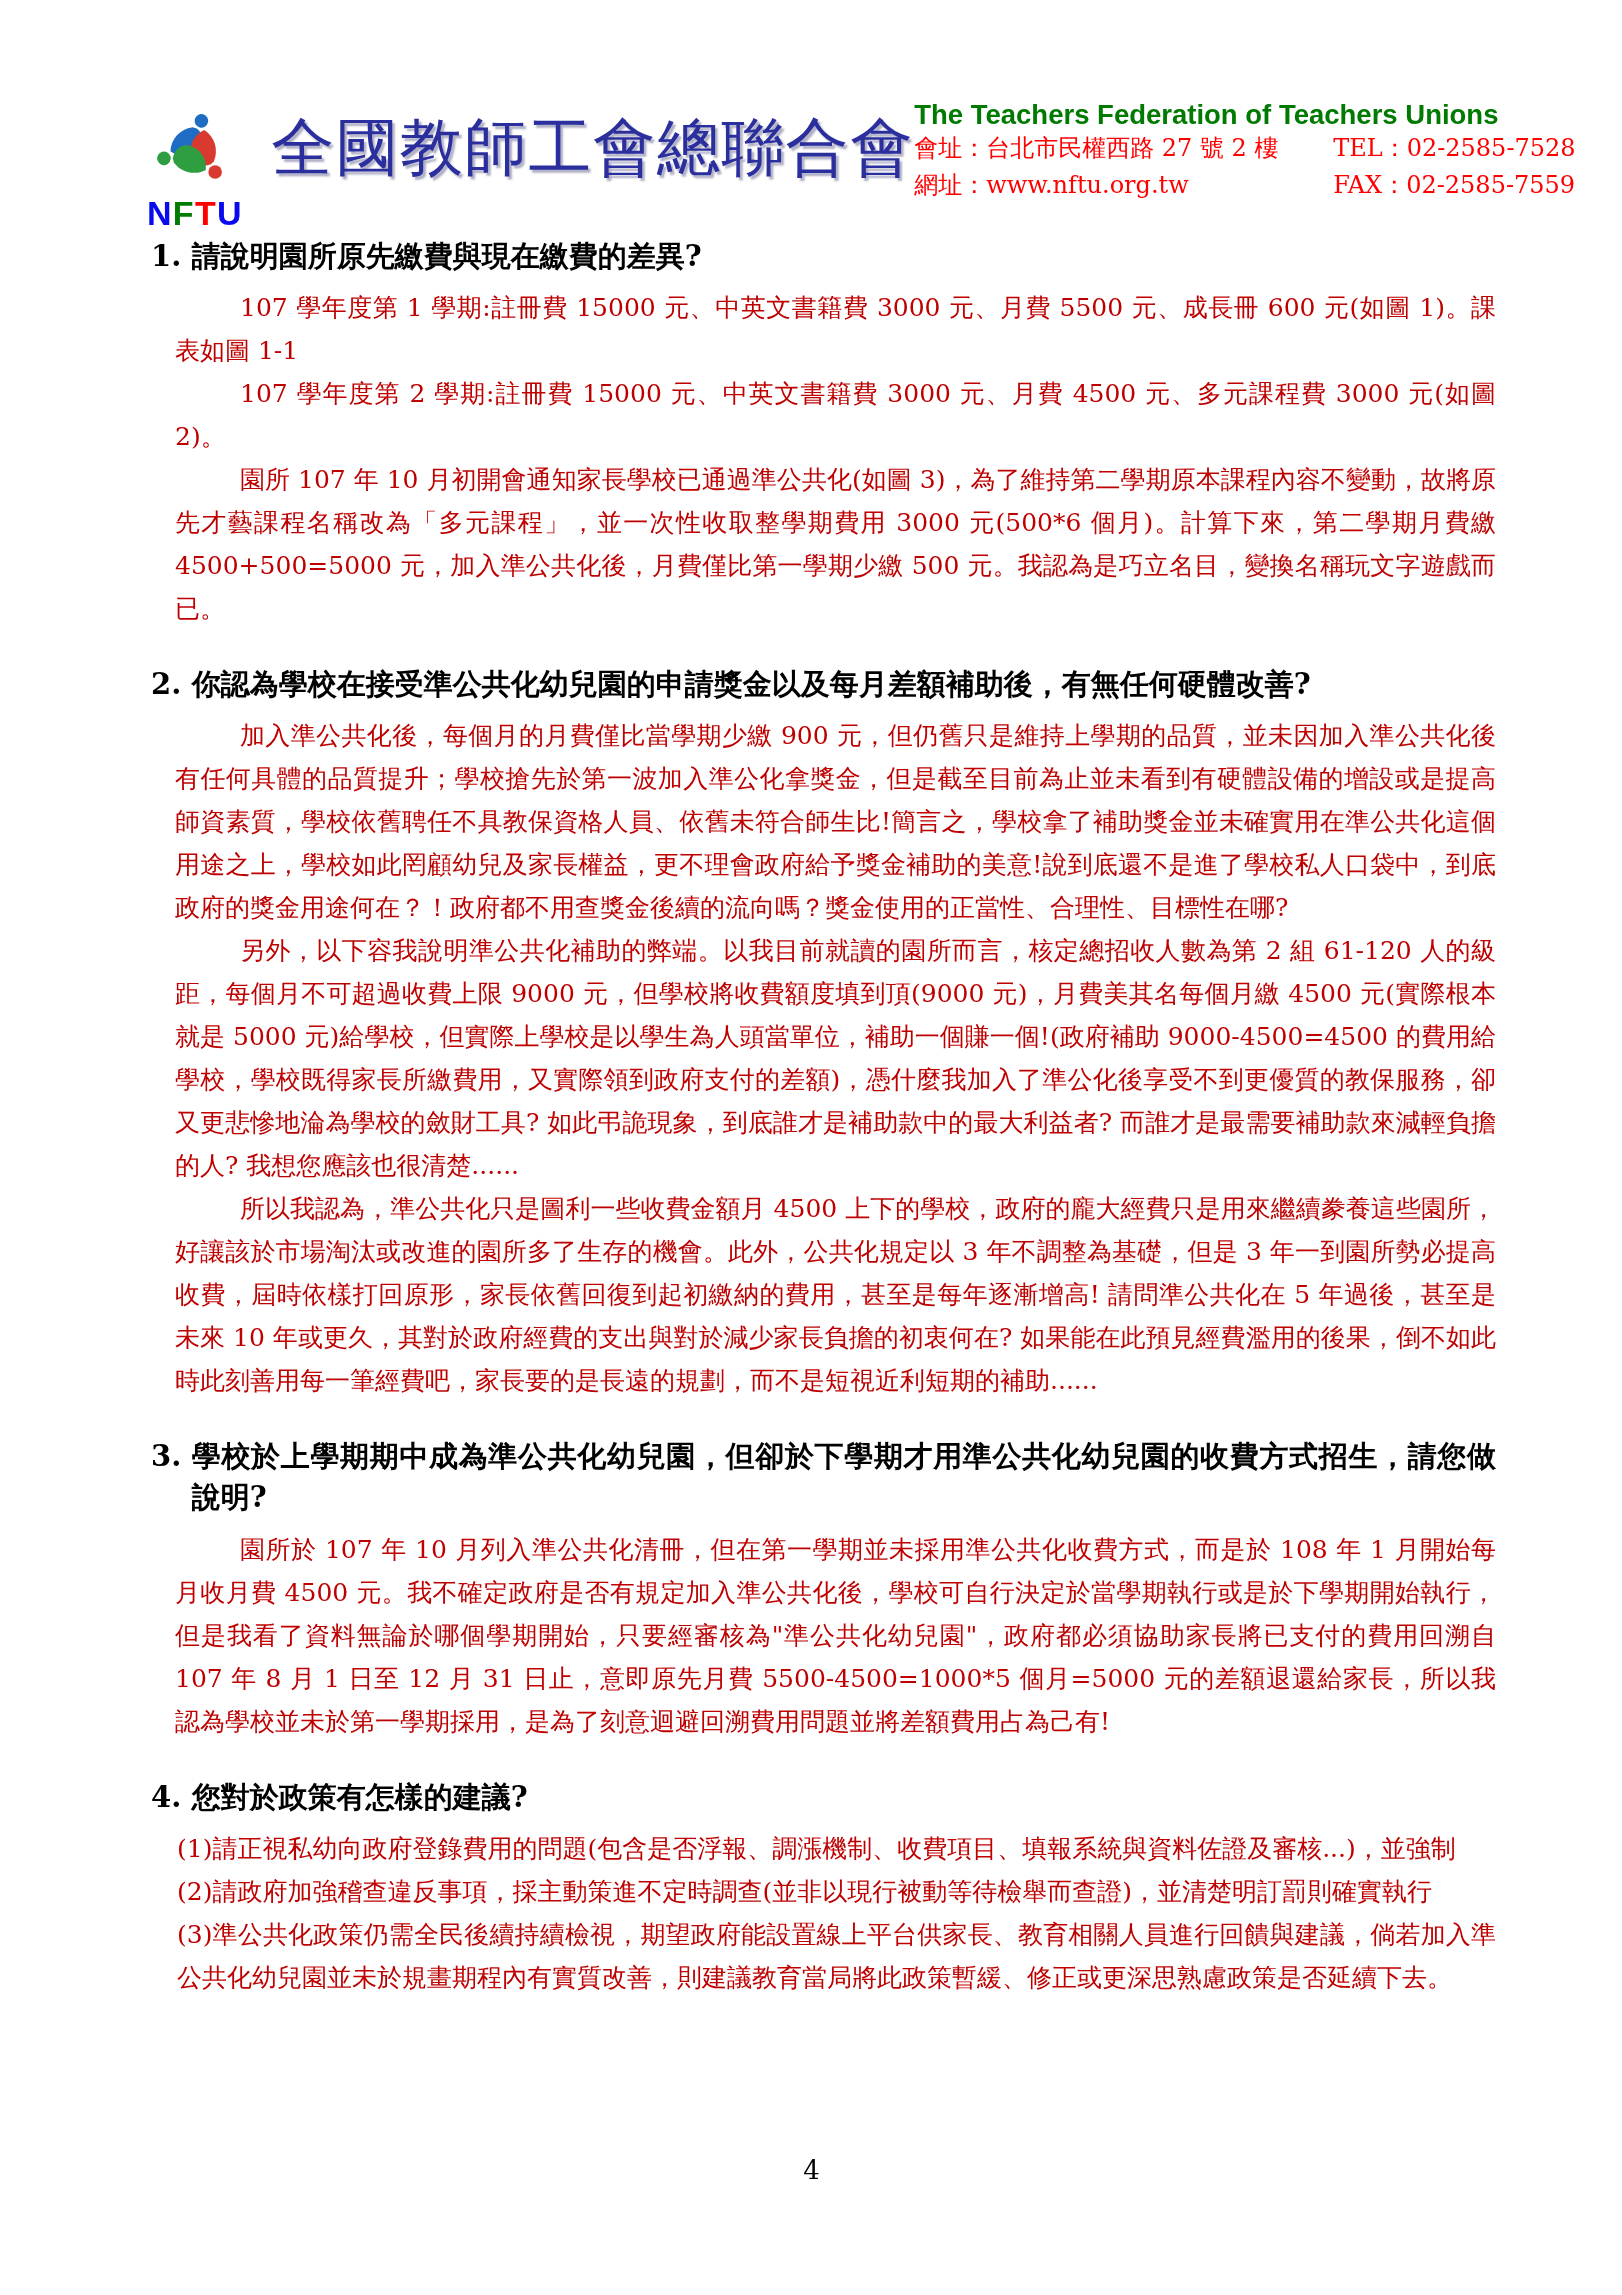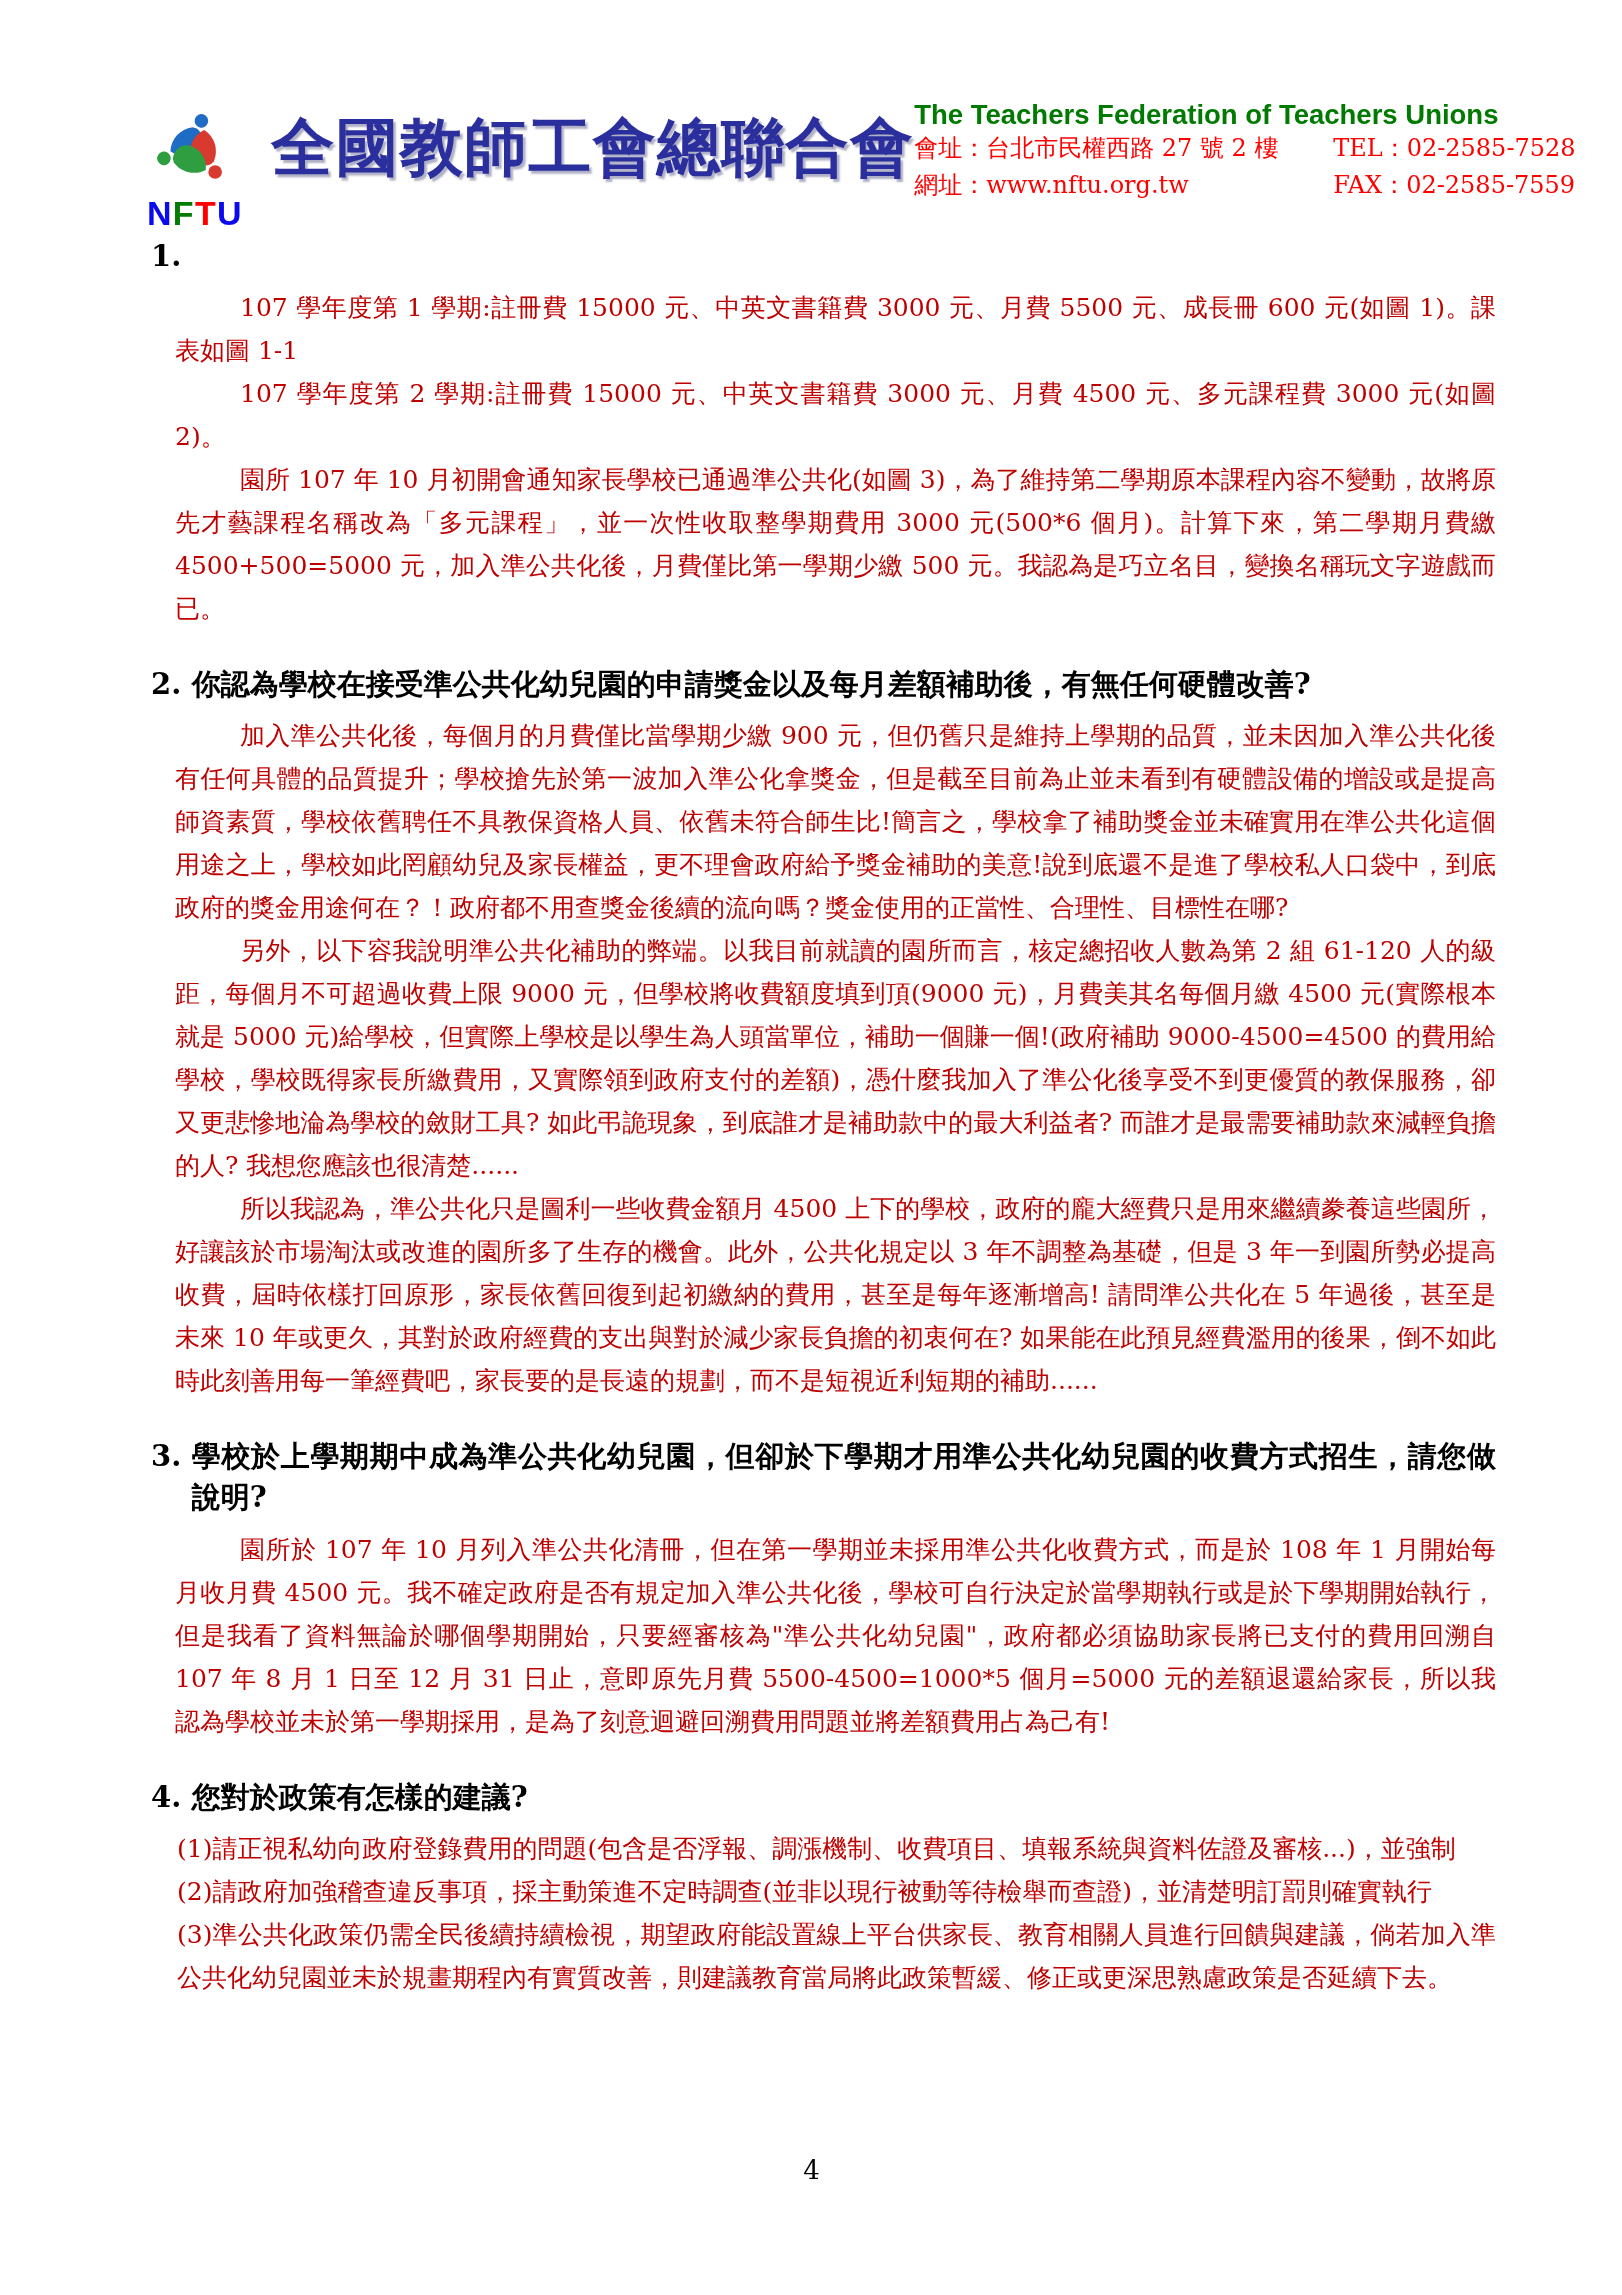--- a/index.html
+++ b/index.html
@@ -19,21 +19,21 @@
   .logo-block{width:115px;flex:0 0 auto;text-align:left;}
   .logo-icon{display:block;width:85px;height:98px;margin-left:3.9px;}
   .logo-acronym{
     font-family:"Liberation Sans","DejaVu Sans",sans-serif;
     font-weight:bold;font-size:34px;line-height:34px;letter-spacing:1.3px;
   }
   .c-blue{color:#0a0aee;} .c-green{color:#007d00;} .c-red:{color:#ff0000;}
   .c-red{color:#ff0000;}
   .org-zh{
     margin-left:9.2px;margin-top:17px;
-    font-size:63px;line-height:65px;font-weight:bold;white-space:nowrap;
+    font-size:63px;line-height:65px;font-weight:normal;white-space:nowrap;
     color:#2b2f9e;
     text-shadow:2.6px 2.6px 2px rgba(110,110,150,.55);
     letter-spacing:1.3px;
   }
   .header-right{margin-left:auto;width:694px;padding-top:1.3px;flex:0 0 auto;}
   .org-en{
     font-family:"Liberation Sans","DejaVu Sans",sans-serif;
     font-weight:bold;font-size:27.5px;line-height:31px;color:#007a00;white-space:nowrap;
   }
   .contact-row{
@@ -103,20 +103,21 @@
         <span>網址：www.nftu.org.tw</span>
         <span class="right-col">FAX：02-2585-7559</span>
       </div>
     </div>
   </div>
 
   <main class="content">
       <section class="question">
         <div class="q-head">
           <span class="q-num">1.</span>
+          <span class="q-title">請說明園所原先繳費與現在繳費的差異?</span>
         </div>
         <div class="q-body">
           <p class="para indent"><span>107 學年度第 1 學期:註冊費 15000 元、中英文書籍費 3000 元、月費 5500 元、成長冊 600 元(如圖 1)。課表如圖 1-1</span></p>
           <p class="para indent"><span>107 學年度第 2 學期:註冊費 15000 元、中英文書籍費 3000 元、</span><span class="u">月費 4500 元</span><span>、</span><span class="u">多元課程費 3000 元</span><span>(如圖 2)。</span></p>
           <p class="para indent"><span>園所 107 年 10 月初開會通知家長學校已通過準公共化(如圖 3)，為了維持第二學期原本課程內容不變動，故將原先才藝課程名稱改為「多元課程」，並一次性收取整學期費用 3000 元(500*6 個月)。計算下來，第二學期月費繳 4500+500=5000 元，加入準公共化後，月費僅比第一學期少繳 500 元。我認為是</span><span class="u">巧立名目，變換名稱玩文字遊戲而已。</span></p>
         </div>
       </section>
       <section class="question">
         <div class="q-head">
           <span class="q-num">2.</span>

